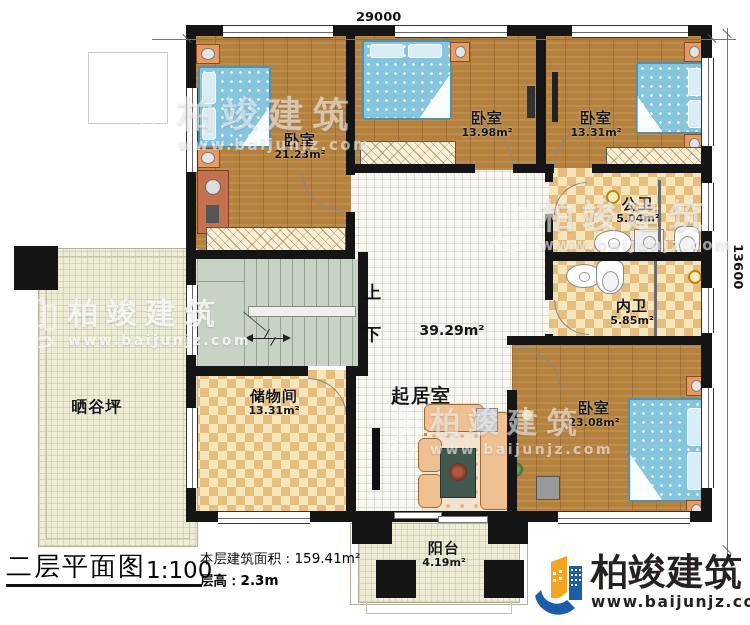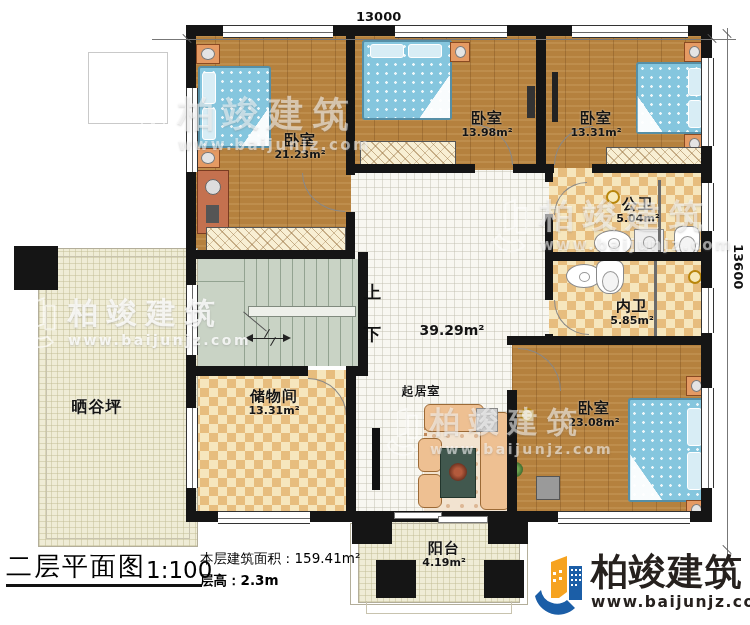--- a/index.html
+++ b/index.html
@@ -212,21 +212,21 @@
   <div class="winv" style="left:701px;top:58px;width:11px;height:88px;"></div>
   <div class="winv" style="left:701px;top:183px;width:11px;height:48px;"></div>
   <div class="winv" style="left:701px;top:288px;width:11px;height:45px;"></div>
   <div class="winv" style="left:701px;top:388px;width:11px;height:100px;"></div>
   <div class="abs" style="left:394px;top:512px;width:46px;height:5px;background:#fff;border:1px solid #777;z-index:13;"></div>
   <div class="abs" style="left:438px;top:516px;width:48px;height:5px;background:#fff;border:1px solid #777;z-index:13;"></div>
 
   <div class="dim" style="left:152px;top:39px;width:584px;height:1px;"></div>
   <div class="tick" style="left:181px;top:38px;"></div>
   <div class="tick" style="left:706px;top:38px;"></div>
-  <div class="dimlabel" style="left:352px;top:9px;">13000</div>
+  <div class="dimlabel" style="left:352px;top:9px;">29000</div>
   <div class="dim" style="left:727px;top:28px;width:1px;height:528px;"></div>
   <div class="tick" style="left:721px;top:33px;"></div>
   <div class="tick" style="left:721px;top:549px;"></div>
   <div class="dimlabel" style="left:731px;top:240px;writing-mode:vertical-rl;padding:4px 0;">13600</div>
 
   <div class="rlabel" style="left:300px;top:132px;">
     <span class="rname">卧室</span>
     <span class="rarea">21.23m²</span>
   </div>
   <div class="rlabel" style="left:487px;top:110px;">
@@ -242,21 +242,21 @@
     <span class="rarea">5.04m²</span>
   </div>
   <div class="rlabel" style="left:632px;top:298px;text-align:center;">
     <span class="rname">内卫</span>
     <span class="rarea">5.85m²</span>
   </div>
   <div class="rlabel" style="left:452px;top:322px;">
     <span class="rarea" style="font-size:14px;">39.29m²</span>
   </div>
   <div class="rlabel" style="left:421px;top:385px;">
-    <span class="rname" style="font-size:12px;">起居室</span>
+    <span class="rname" style="font-size:19px;">起居室</span>
   </div>
   <div class="rlabel" style="left:274px;top:388px;">
     <span class="rname">储物间</span>
     <span class="rarea">13.31m²</span>
   </div>
   <div class="rlabel" style="left:97px;top:398px;">
     <span class="rname" style="font-size:16px;">晒谷坪</span>
   </div>
   <div class="rlabel" style="left:594px;top:400px;">
     <span class="rname">卧室</span>

